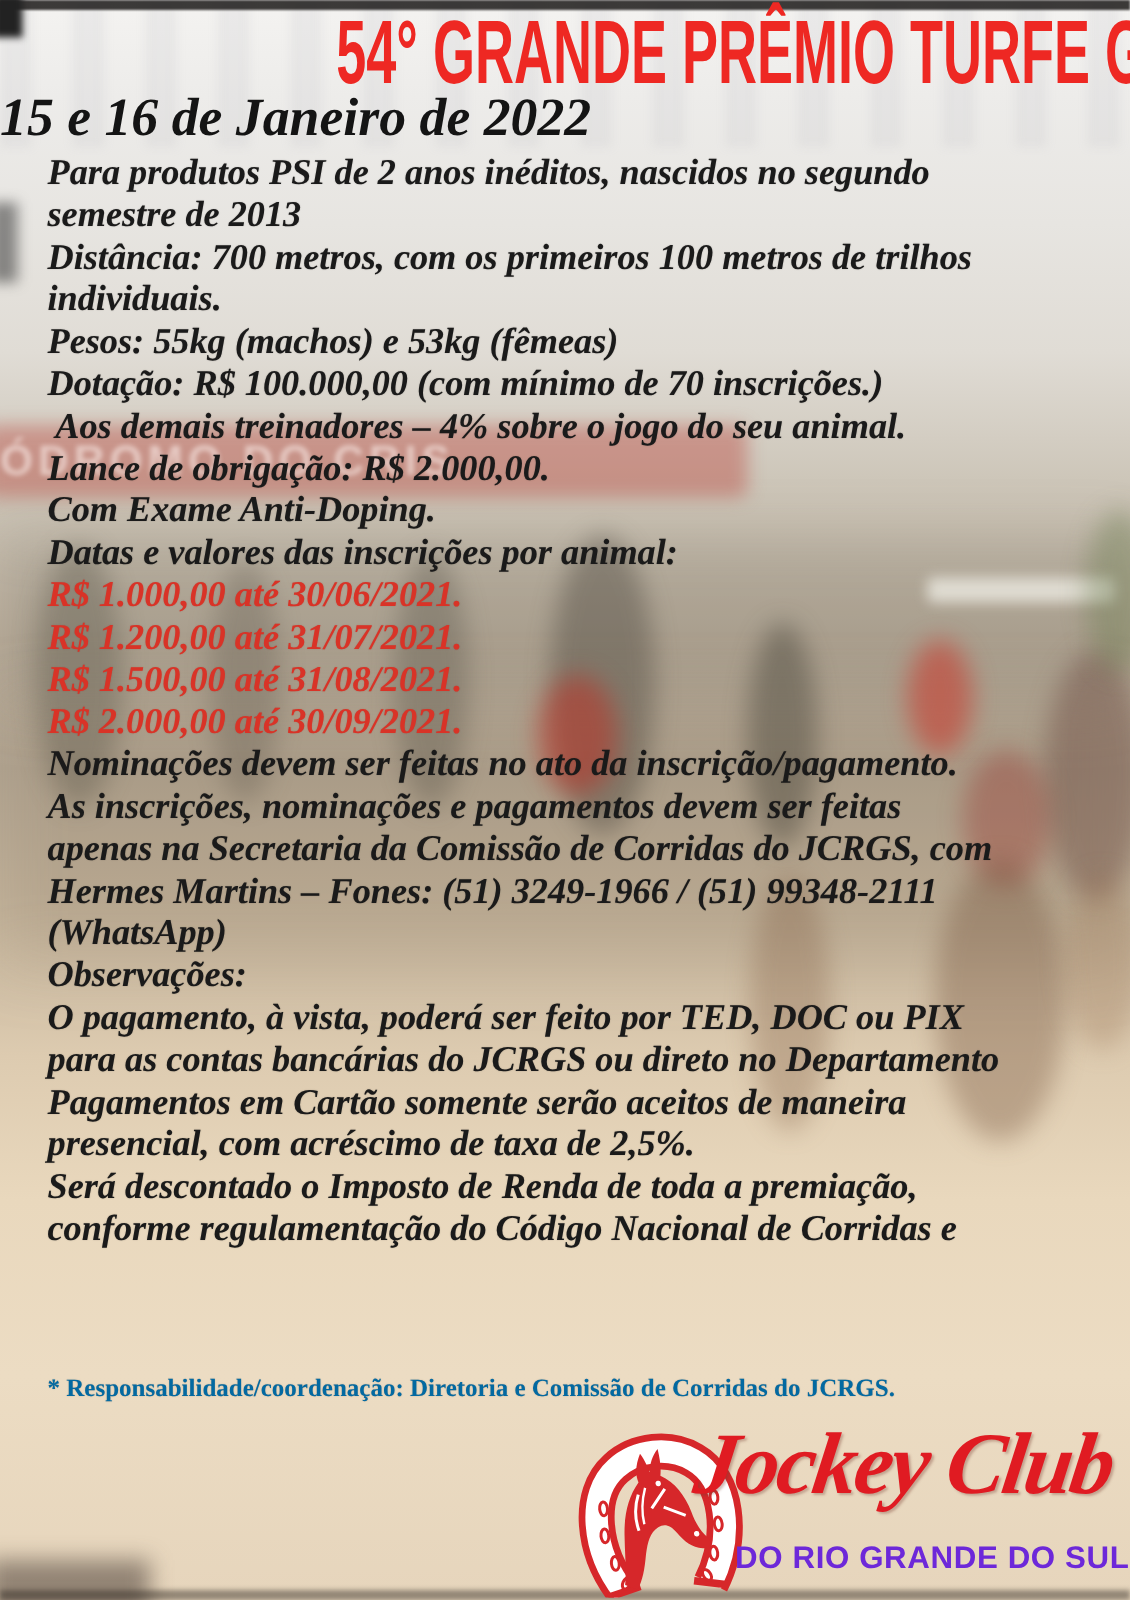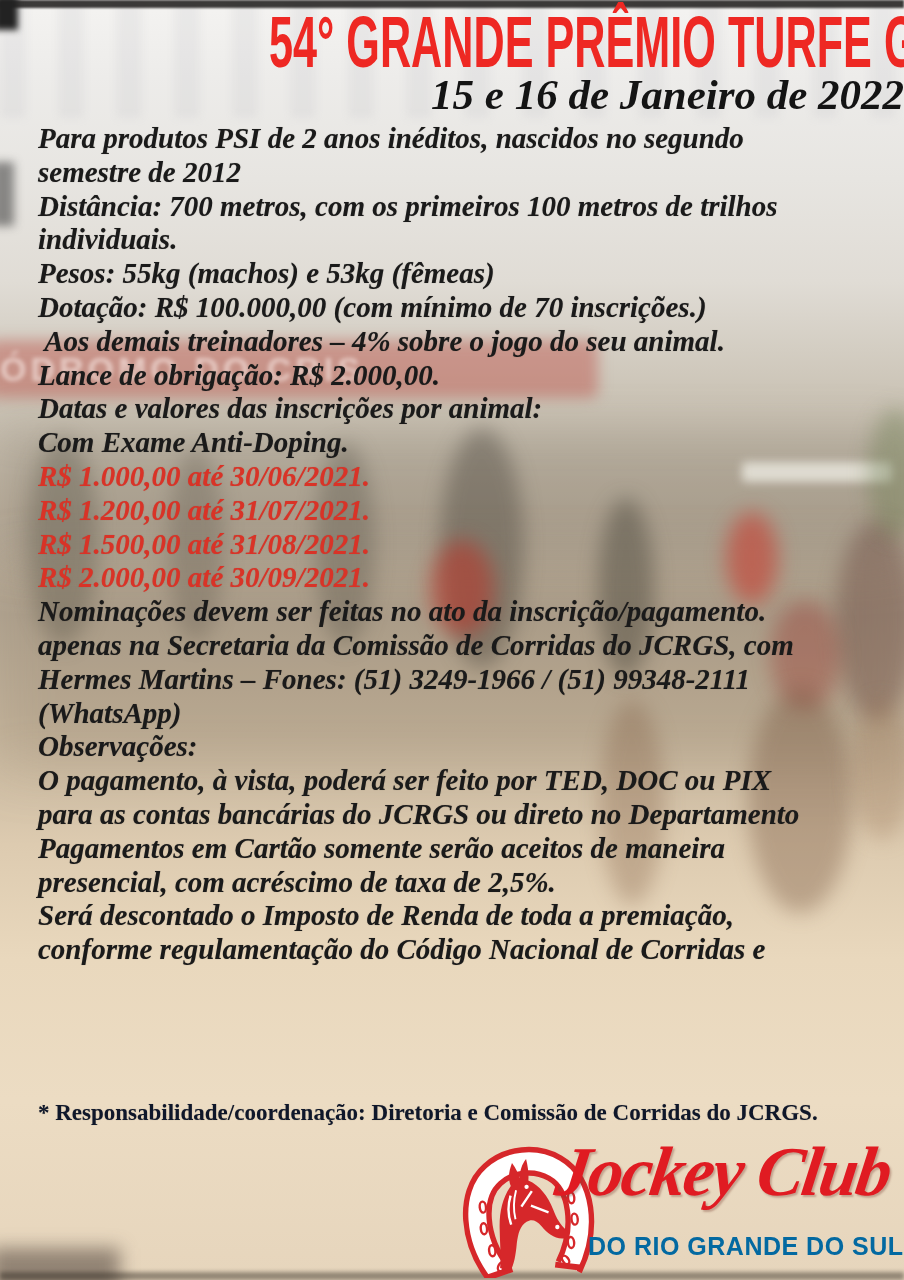--- a/index.html
+++ b/index.html
@@ -65,51 +65,51 @@
 
   
   .title{
     position:absolute;left:0;top:6px;width:904px;text-align:center;
     color:var(--title-red,#ee2823);
     font-family:"Liberation Sans",sans-serif;font-weight:bold;
     font-size:72px;line-height:72px;white-space:nowrap;
   }
   .title-inner{display:inline-block;transform:scaleX(.60);transform-origin:50% 50%;}
   .subtitle{
-    position:absolute;left:0;top:72px;width:904px;text-align:right;
+    position:absolute;left:0;top:72px;width:904px;text-align:left;
     color:#141414;font-style:italic;font-weight:600;
     font-size:43px;line-height:46px;
     font-family:"Liberation Serif",serif;
   }
   .body-lines{position:absolute;left:38px;top:122px;width:860px;font-style:italic;}
   .body-line{
     height:33.8px;line-height:33.8px;font-size:29px;font-weight:bold;
     color:var(--body-black,#1a1a1a);white-space:pre;
     text-shadow:0 0 1px rgba(40,35,30,.35);
   }
   .body-line.red{color:var(--date-red,#d93327);text-shadow:0 0 1px rgba(150,30,20,.3);}
   .footnote{
     position:absolute;left:38px;top:1100px;width:860px;
-    font-size:23px;font-weight:bold;color:#0f172a;white-space:nowrap;
+    font-size:20px;font-weight:bold;color:#0369a1;white-space:nowrap;
     text-shadow:0 0 1px rgba(40,35,30,.3);
   }
   
   .logo{position:absolute;left:0;top:1130px;width:904px;height:150px;}
   .horseshoe{position:absolute;left:448px;top:16px;}
   .logo-script{
     position:absolute;left:556px;top:2px;
     font-family:"Liberation Serif",serif;font-style:italic;font-weight:bold;
     font-size:70px;line-height:80px;letter-spacing:-2px;
     color:var(--logo-red,#e01b22);transform:skewX(-8deg);
     text-shadow:2px 2px 2px rgba(120,60,50,.35);white-space:nowrap;
   }
   .logo-sub{
     position:absolute;left:588px;top:102px;
     font-family:"Liberation Sans",sans-serif;font-weight:bold;
-    font-size:25px;letter-spacing:.5px;color:#0369a1;white-space:nowrap;
+    font-size:25px;letter-spacing:.5px;color:#6d28d9;white-space:nowrap;
   }
 </style>
 </head>
 <body>
 
 <div class="poster">
 
   <div class="bg">
     <div class="bg-base"></div>
     <div class="bg-stand"></div>
@@ -140,48 +140,49 @@
 
   <div class="title">
     <span class="title-inner">54° GRANDE PRÊMIO TURFE GAÚCHO</span>
   </div>
   <div class="subtitle">15 e 16 de Janeiro de 2022</div>
 
   <div class="body-lines">
 
       <div class="body-line black">Para produtos PSI de 2 anos inéditos, nascidos no segundo</div>
 
-      <div class="body-line black">semestre de 2012</div>
+      <div class="body-line black">semestre de 2013</div>
 
       <div class="body-line black">Distância: 700 metros, com os primeiros 100 metros de trilhos</div>
 
       <div class="body-line black">individuais.</div>
 
       <div class="body-line black">Pesos: 55kg (machos) e 53kg (fêmeas)</div>
 
       <div class="body-line black">Dotação: R$ 100.000,00 (com mínimo de 70 inscrições.)</div>
 
       <div class="body-line black"> Aos demais treinadores – 4% sobre o jogo do seu animal.</div>
 
       <div class="body-line black">Lance de obrigação: R$ 2.000,00.</div>
 
+      <div class="body-line black">Com Exame Anti-Doping.</div>
+
       <div class="body-line black">Datas e valores das inscrições por animal:</div>
 
-      <div class="body-line black">Com Exame Anti-Doping.</div>
-
       <div class="body-line red">R$ 1.000,00 até 30/06/2021.</div>
 
       <div class="body-line red">R$ 1.200,00 até 31/07/2021.</div>
 
       <div class="body-line red">R$ 1.500,00 até 31/08/2021.</div>
 
       <div class="body-line red">R$ 2.000,00 até 30/09/2021.</div>
 
       <div class="body-line black">Nominações devem ser feitas no ato da inscrição/pagamento.</div>
 
+      <div class="body-line black">As inscrições, nominações e pagamentos devem ser feitas</div>
 
       <div class="body-line black">apenas na Secretaria da Comissão de Corridas do JCRGS, com</div>
 
       <div class="body-line black">Hermes Martins – Fones: (51) 3249-1966 / (51) 99348-2111</div>
 
       <div class="body-line black">(WhatsApp)</div>
 
       <div class="body-line black">Observações:</div>
 
       <div class="body-line black">O pagamento, à vista, poderá ser feito por TED, DOC ou PIX</div>

